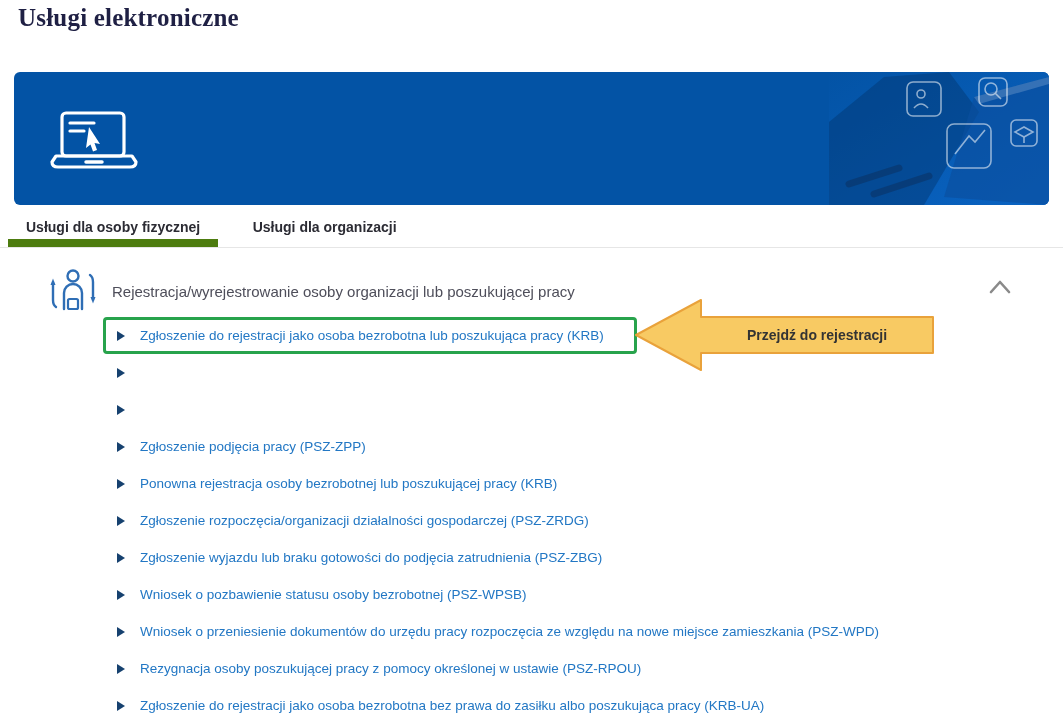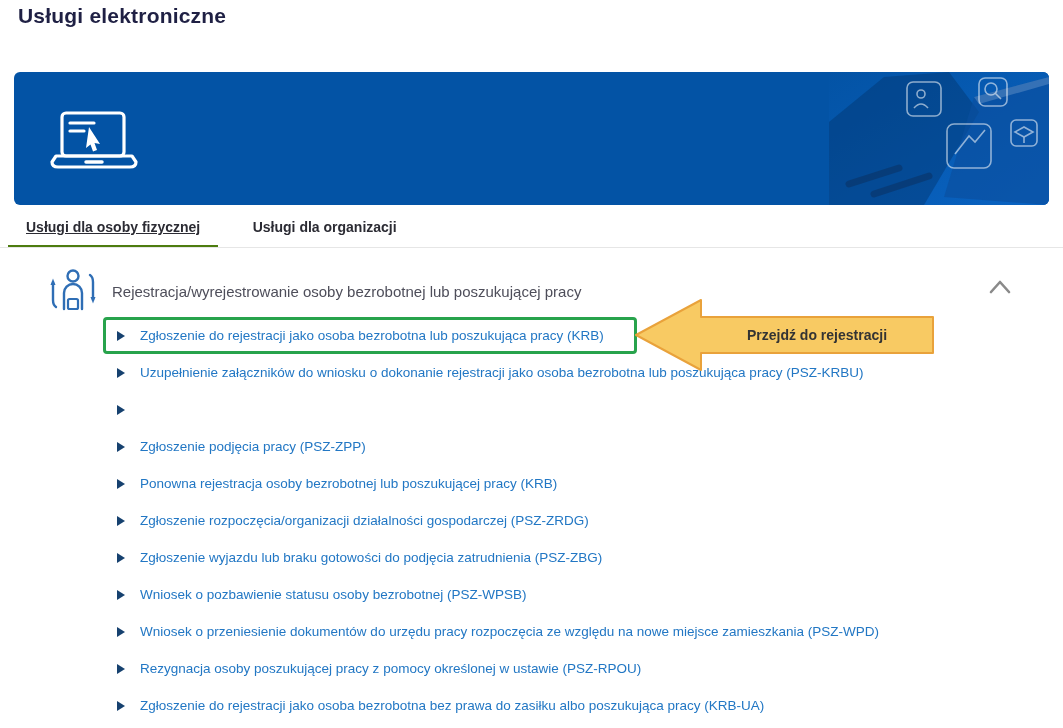--- a/index.html
+++ b/index.html
@@ -3,40 +3,40 @@
 <meta charset="utf-8">
 <style>
   html,body{margin:0;padding:0;background:#ffffff;}
   .page{
     position:relative;width:1063px;height:728px;overflow:hidden;background:#fff;
     font-family:"Liberation Sans", sans-serif;
   }
   
   .page-title{
     position:absolute;left:18px;top:4px;margin:0;
-    font-size:21px;font-weight:bold;color:#1f2044;letter-spacing:.2px;
+    font-size:25px;font-weight:bold;color:#1f2044;letter-spacing:.2px;font-family:Liberation Serif, serif;
   }
   
   .banner{
     position:absolute;left:14px;top:72px;width:1035px;height:133px;
     background:#0353A5;border-radius:6px;overflow:hidden;
   }
   .banner-laptop{position:absolute;left:34px;top:38px;width:92px;height:62px;}
   .banner-photo{position:absolute;right:0;top:0;width:220px;height:133px;}
   
   .tabbar{
     position:absolute;left:0;top:207px;width:1063px;height:41px;
     border-bottom:1px solid #e6e6e6;box-sizing:border-box;
   }
   .tab{
     display:inline-block;height:40px;line-height:40px;margin-left:8px;
     padding:0 18px;font-size:14px;font-weight:bold;color:#2b2b33;cursor:pointer;
     box-sizing:border-box;vertical-align:top;
   }
-  .tab.active{border-bottom:2px solid #4d7c0f;text-decoration:underline;}
+  .tab.active{border-bottom:8px solid #4d7c0f;}
   .tab + .tab{margin-left:12px;}
   
   .section-header{
     position:absolute;left:50px;top:266px;width:965px;height:50px;
     display:flex;align-items:center;
   }
   .section-icon{width:46px;height:48px;flex:0 0 auto;}
   .section-title{margin-left:16px;font-size:15px;color:#4e4e5a;}
   .section-chevron{
     position:absolute;left:938px;top:12px;width:24px;height:18px;cursor:pointer;
@@ -122,34 +122,33 @@
   <div class="section-header">
     <svg class="section-icon" viewBox="0 0 46 48" fill="none">
       <circle cx="23" cy="9" r="5.5" stroke="#2f6eb5" stroke-width="2.4"></circle>
       <path d="M14 42 V26 a9 9 0 0 1 18 0 V42" stroke="#2f6eb5" stroke-width="2.4" stroke-linecap="round"></path>
       <rect x="18" y="32" width="10" height="10" rx="1.5" stroke="#2f6eb5" stroke-width="2.2"></rect>
       <path d="M6 40 Q3 38 3 33 V16" stroke="#2f6eb5" stroke-width="2.4" stroke-linecap="round"></path>
       <path d="M0.5 18 L3 11.5 L5.5 18" fill="#2f6eb5"></path>
       <path d="M40 8 Q43 10 43 15 V32" stroke="#2f6eb5" stroke-width="2.4" stroke-linecap="round"></path>
       <path d="M40.5 30 L43 36.5 L45.5 30" fill="#2f6eb5"></path>
     </svg>
-    <span class="section-title">Rejestracja/wyrejestrowanie osoby bezrobotnej lub poszukującej pracy</span>
+    <span class="section-title">Rejestracja/wyrejestrowanie osoby organizacji lub poszukującej pracy</span>
     <svg class="section-chevron" viewBox="0 0 24 18" fill="none">
       <polyline points="3,14 12,4 21,14" stroke="#8a8a8a" stroke-width="2.6" stroke-linecap="round" stroke-linejoin="round"></polyline>
     </svg>
   </div>
 
   <div class="service-list" id="service-list">
       <div class="service-row highlighted">
         <span class="bullet"></span>
         <a class="service-link">Zgłoszenie do rejestracji jako osoba bezrobotna lub poszukująca pracy (KRB)</a>
       </div>
       <div class="service-row">
         <span class="bullet"></span>
-        <a class="service-link">Uzupełnienie załączników do wniosku o dokonanie rejestracji jako osoba bezrobotna lub poszukująca pracy (PSZ-KRBU)</a>
       </div>
       <div class="service-row">
         <span class="bullet"></span>
       </div>
       <div class="service-row">
         <span class="bullet"></span>
         <a class="service-link">Zgłoszenie podjęcia pracy (PSZ-ZPP)</a>
       </div>
       <div class="service-row">
         <span class="bullet"></span>

